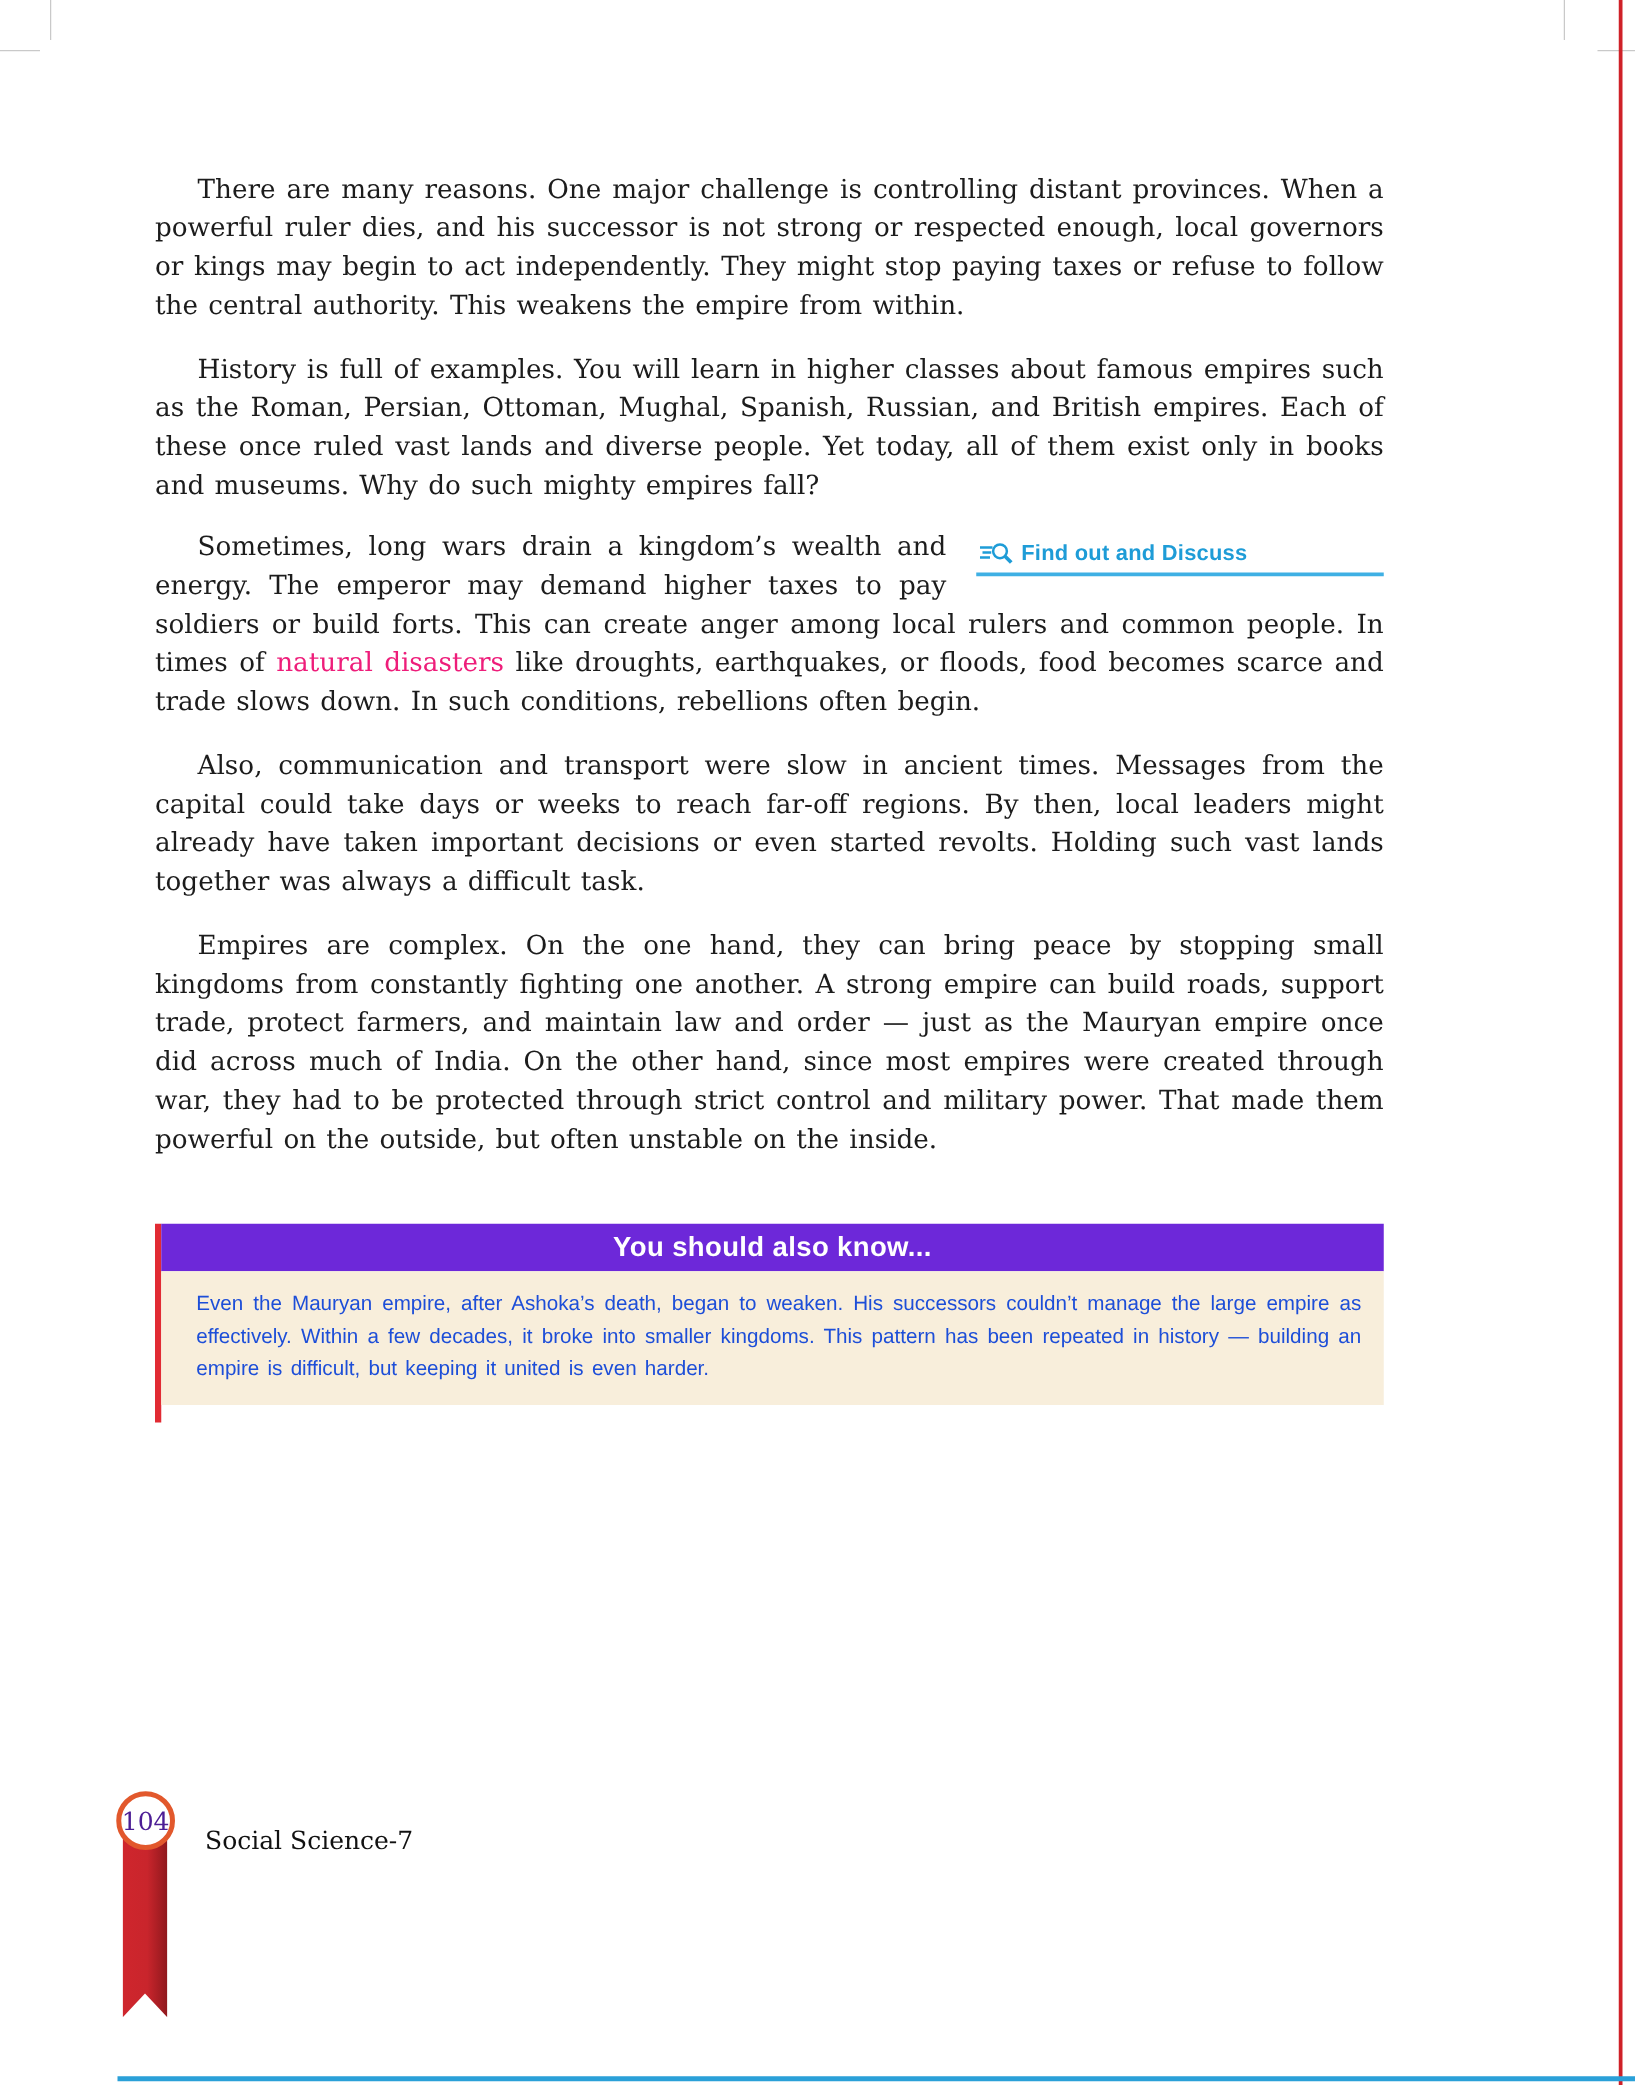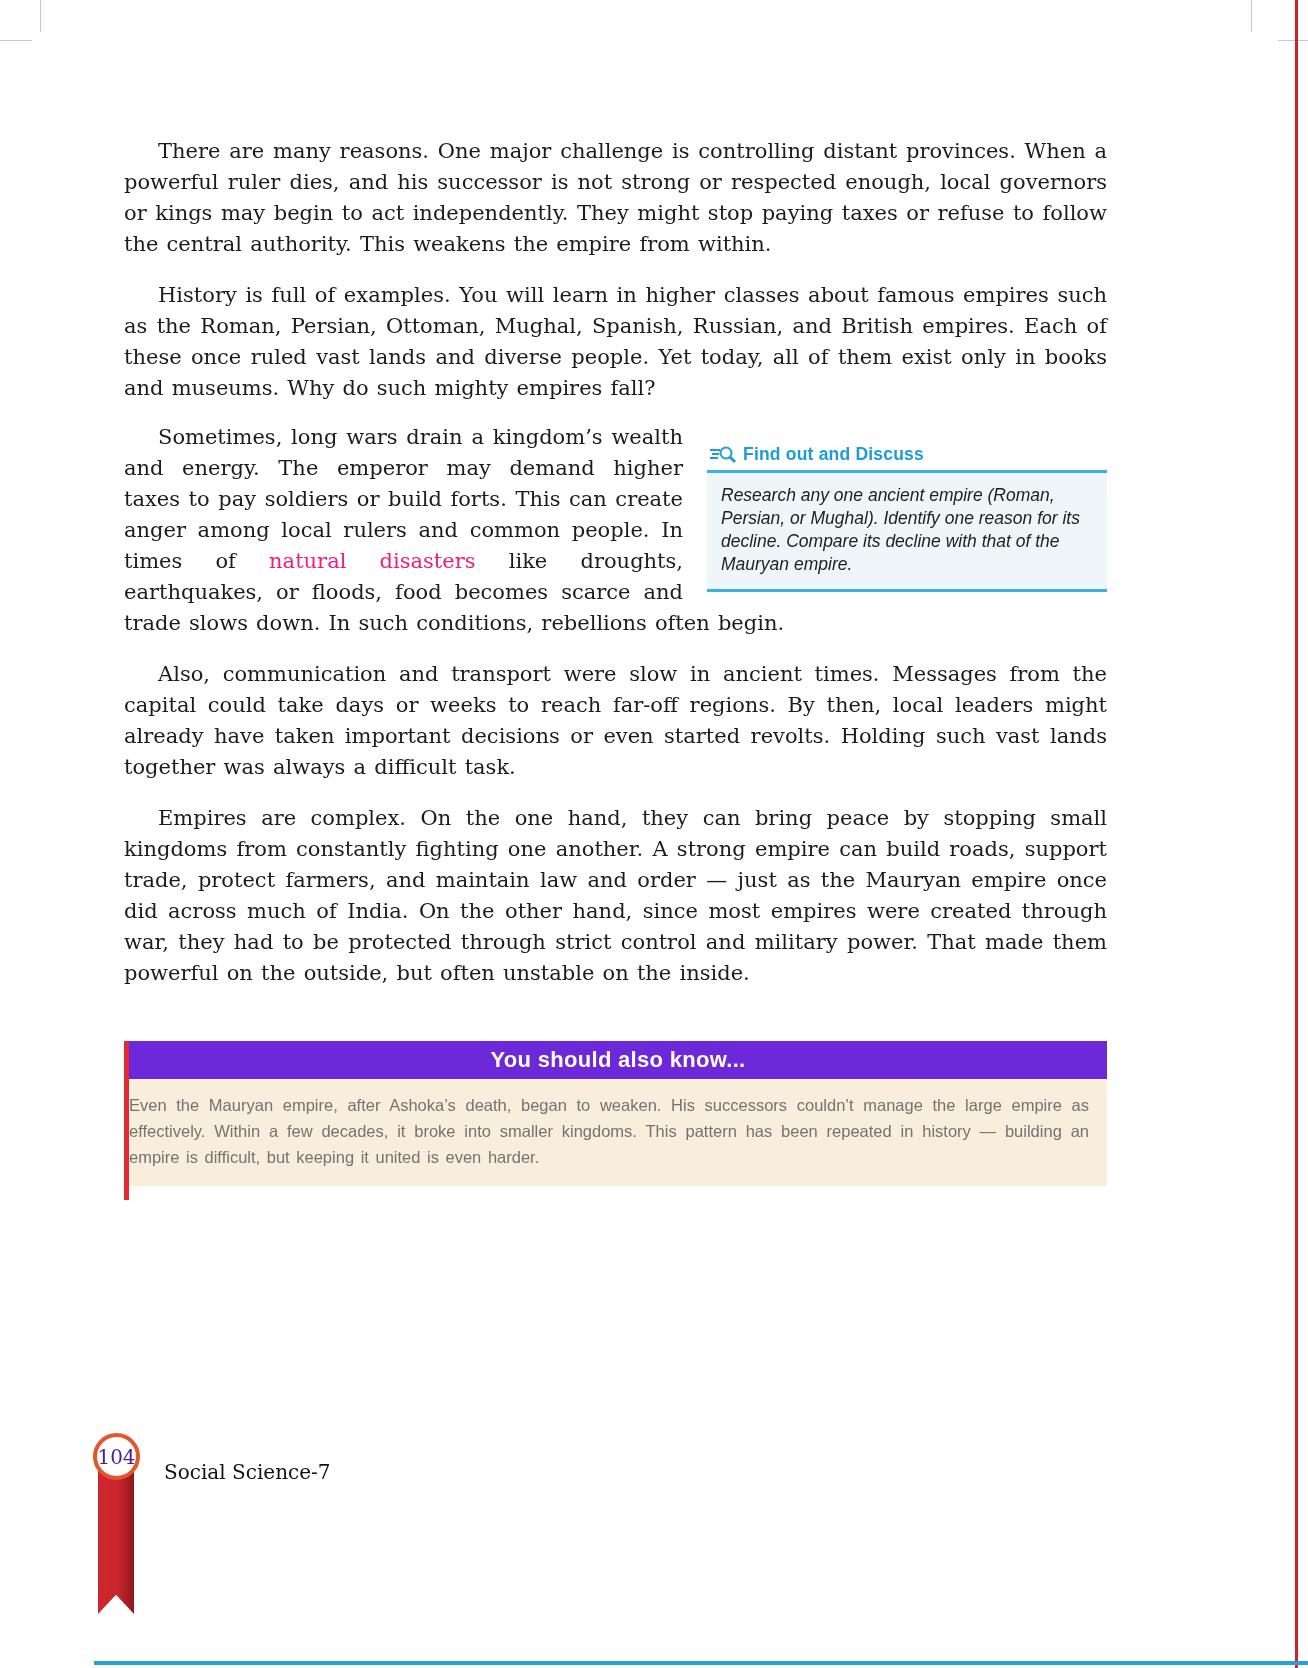--- a/index.html
+++ b/index.html
@@ -41,24 +41,24 @@
   }
   .para.first { margin-bottom: 18px; }
   .hl { color: #ee1d7a; }
 
   .p3wrap { margin-bottom: 20px; }
   .p3wrap::after { content: ""; display: block; clear: both; }
 
   
   .sidebar {
     float: right;
-    width: 400px;
+    width: 326px;
     margin-left: 24px;
     margin-bottom: 8px;
-    margin-top: 20px;
+    margin-top: 8px;
     font-family: "Liberation Sans", sans-serif;
     text-indent: 0;
   }
   .sidebar-head {
     display: flex;
     align-items: center;
     gap: 6px;
     padding: 2px 2px 5px 2px;
     border-bottom: 3px solid #3fb0e4;
   }
@@ -91,25 +91,25 @@
     font-family: "Liberation Sans", sans-serif;
     font-weight: bold;
     font-size: 22px;
     text-align: center;
     height: 38px;
     line-height: 38px;
     letter-spacing: 0.3px;
   }
   .know-body {
     background: #f8eedb;
-    padding: 13px 18px 16px 0;
+    padding: 13px 18px 16px 28px;
     font-family: "Liberation Sans", sans-serif;
     font-size: 16.5px;
     line-height: 26px;
-    color: #737373;
+    color: #1d4ed8;
     text-align: justify;
     word-spacing: 2px;
   }
   .know::after { content: ""; display: block; height: 14px; }
 
   
   .ribbon {
     position: absolute;
     left: 98px;
     top: 1466px;
@@ -170,21 +170,20 @@
             <svg width="28" height="19" viewBox="0 0 28 19">
               <line x1="1" y1="5" x2="11" y2="5" stroke="#1e9cd7" stroke-width="2"></line>
               <line x1="3" y1="9" x2="10" y2="9" stroke="#1e9cd7" stroke-width="2"></line>
               <line x1="1" y1="13" x2="9" y2="13" stroke="#1e9cd7" stroke-width="2"></line>
               <circle cx="17" cy="8" r="5.5" fill="none" stroke="#1e9cd7" stroke-width="2"></circle>
               <line x1="21" y1="12" x2="26" y2="17" stroke="#1e9cd7" stroke-width="3"></line>
             </svg>
           </span>
           <span class="sidebar-title">Find out and Discuss</span>
         </div>
-        <div class="sidebar-body">Research any one ancient empire (Roman, Persian, or Mughal). Identify one reason for its decline. Compare its decline with that of the Mauryan empire.</div>
       </div>
       <div class="para" style="margin-bottom:0;"><span>Sometimes, long wars drain a kingdom’s wealth and energy. The emperor may demand higher taxes to pay soldiers or build forts. This can create anger among local rulers and common people. In times of </span><span class="hl">natural disasters</span><span> like droughts, earthquakes, or floods, food becomes scarce and trade slows down. In such conditions, rebellions often begin.</span></div>
     </div>
 
     <div class="para">Also, communication and transport were slow in ancient times. Messages from the capital could take days or weeks to reach far-off regions. By then, local leaders might already have taken important decisions or even started revolts. Holding such vast lands together was always a difficult task.</div>
 
     <div class="para">Empires are complex. On the one hand, they can bring peace by stopping small kingdoms from constantly fighting one another. A strong empire can build roads, support trade, protect farmers, and maintain law and order — just as the Mauryan empire once did across much of India. On the other hand, since most empires were created through war, they had to be protected through strict control and military power. That made them powerful on the outside, but often unstable on the inside.</div>
 
     <div class="know">
       <div class="know-title">You should also know...</div>

